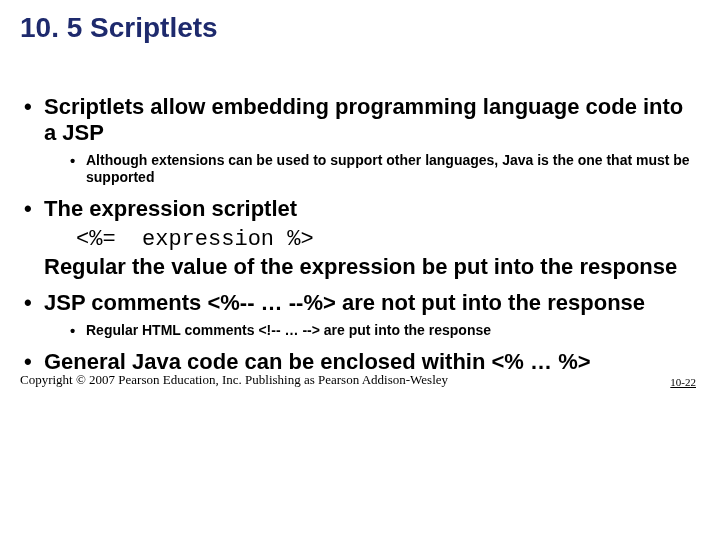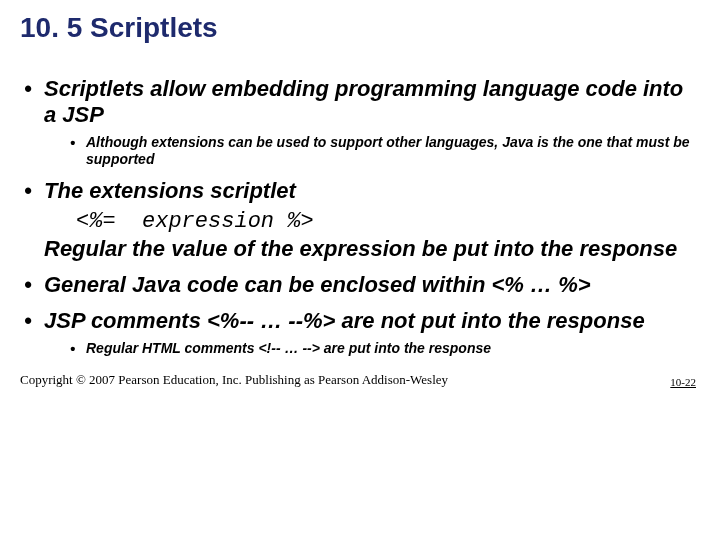--- a/index.html
+++ b/index.html
@@ -21,24 +21,23 @@
   .title {
     position: absolute;
     top: 12px;
     left: 20px;
     font-size: 28px;
     font-weight: bold;
     color: #1e2a6d;
   }
   .body {
     position: absolute;
-    top: 66px;
+    top: 84px;
     left: 20px;
     right: 20px;
-    font-style: italic;
   }
   ul.level1 {
     list-style: none;
     padding: 0;
     margin: 0;
   }
   ul.level1 > li {
     position: relative;
     padding-left: 24px;
     margin: 10px 0 6px 0;
@@ -117,39 +116,39 @@
       <li>
         <span>Scriptlets allow embedding programming language code into a JSP</span>
         <ul class="level2">
           <li>
             <span>Although extensions can be used to support other languages, Java is the one that must be supported</span>
           </li>
         </ul>
       </li>
 
       <li>
-        <span>The extensions scriptlet</span>
+        <span>The expression scriptlet</span>
       </li>
     </ul>
 
     <div class="codeblock">&lt;%=  expression %&gt;</div>
 
     <div class="continuation">Regular the value of the expression be put into the response</div>
 
     <ul class="level1">
       <li>
-        <span>General Java code can be enclosed within &lt;% … %&gt;</span>
-      </li>
-      <li>
         <span>JSP comments &lt;%-- … --%&gt; are not put into the response</span>
         <ul class="level2">
           <li>
             <span>Regular HTML comments &lt;!-- … --&gt; are put into the response</span>
           </li>
         </ul>
+      </li>
+      <li>
+        <span>General Java code can be enclosed within &lt;% … %&gt;</span>
       </li>
     </ul>
   </div>
 
   <div class="footer-left">Copyright © 2007 Pearson Education, Inc. Publishing as Pearson Addison-Wesley</div>
   <div class="footer-right">10-22</div>
 
 </div>
 
 </body></html>

